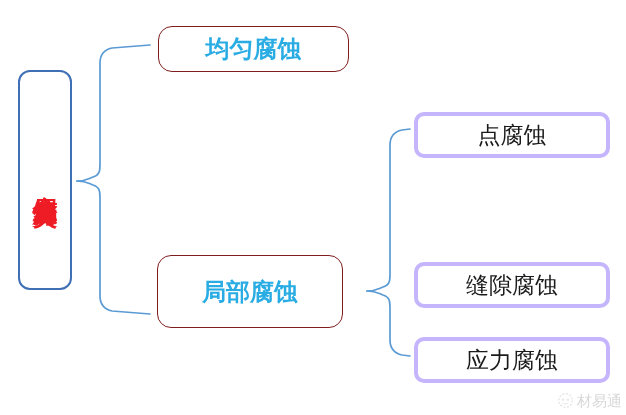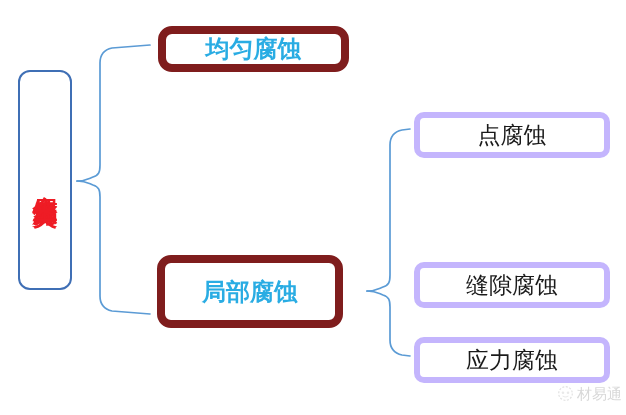--- a/index.html
+++ b/index.html
@@ -39,21 +39,21 @@
     font-weight: bold;
     font-size: 25px;
     line-height: 1.08;
     letter-spacing: 1px;
     white-space: nowrap;
   }
 
   
   .mid-box {
     position: absolute;
-    border: 8px solid #7f1d1d;
+    border: 1px solid #7f1d1d;
     border-radius: 14px;
     box-sizing: border-box;
     background: #ffffff;
     display: flex;
     align-items: center;
     justify-content: center;
   }
   .mid-label {
     color: #29ace3;
     font-family: "DejaVu Serif", "Liberation Serif", serif;
@@ -63,21 +63,21 @@
   }
   #mid-box-0 { left: 158px; top: 26px;  width: 191px; height: 46px; }
   #mid-box-1 { left: 157px; top: 255px; width: 186px; height: 73px; }
 
   
   .leaf-box {
     position: absolute;
     left: 414px;
     width: 196px;
     height: 46px;
-    border: 6px solid #c4b5fd;
+    border: 4px solid #c4b5fd;
     border-radius: 10px;
     box-sizing: border-box;
     background: #ffffff;
     display: flex;
     align-items: center;
     justify-content: center;
   }
   .leaf-label {
     color: #1a1a1a;
     font-family: "DejaVu Serif", "Liberation Serif", serif;
@@ -96,21 +96,21 @@
     top: 0;
     width: 626px;
     height: 415px;
     pointer-events: none;
   }
 
   
   .watermark {
     position: absolute;
     right: 4px;
-    bottom: 11px;
+    bottom: 4px;
     display: flex;
     gap: 3px;
     opacity: 0.55;
   }
   .watermark-logo {
     width: 17px;
     height: 17px;
     flex: none;
   }
   .watermark-text {

